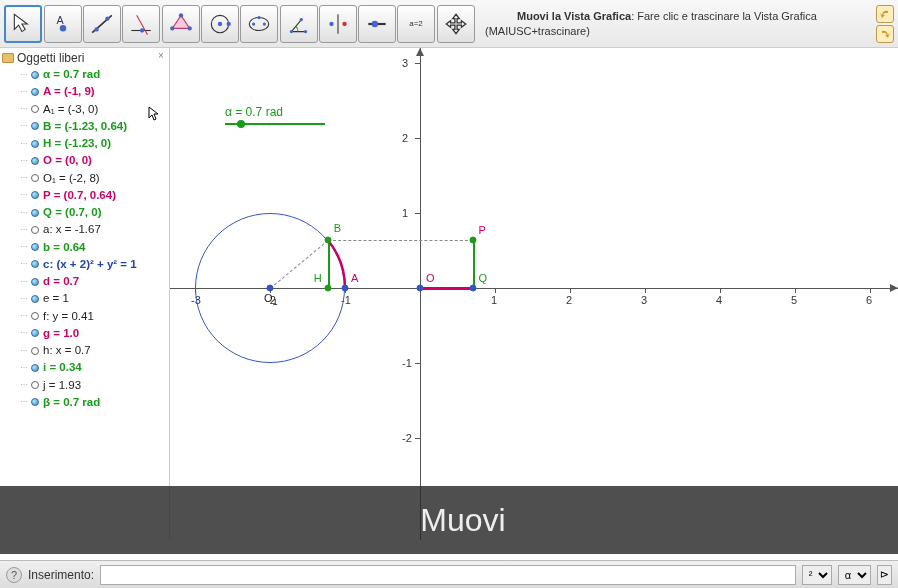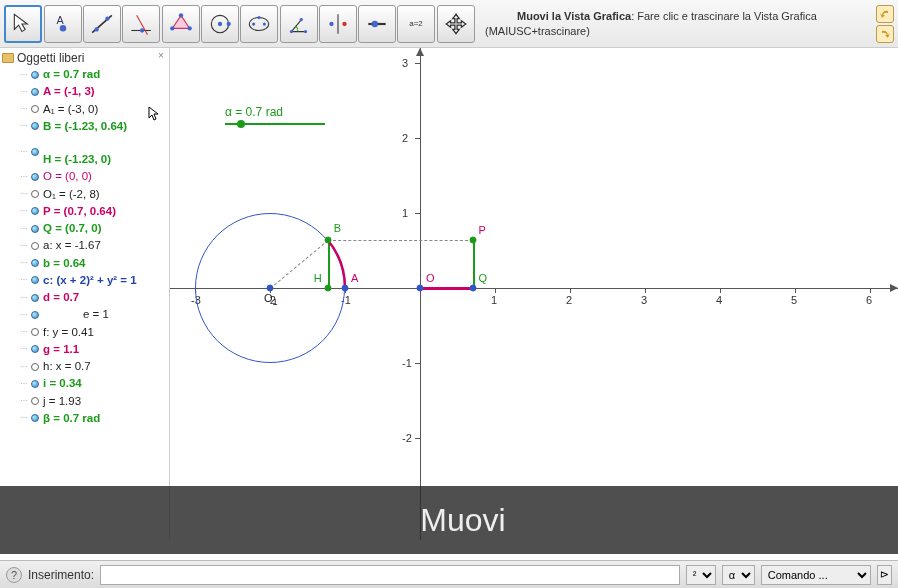--- a/index.html
+++ b/index.html
@@ -172,41 +172,41 @@
         <div class="tree-item">
           <span class="tree-dots">⋯</span>
           <span class="bullet filled"></span>
           <span style="color: rgb(26, 156, 26); font-weight: bold;">α = 0.7 rad</span>
         </div>
       </div>
     <div id="dep-list">
         <div class="tree-item">
           <span class="tree-dots">⋯</span>
           <span class="bullet filled"></span>
-          <span style="color: rgb(204, 0, 102); font-weight: bold;">A = (-1, 3)</span>
+          <span style="color: rgb(204, 0, 102); font-weight: bold;">A = (-1, 9)</span>
         </div>
         <div class="tree-item">
           <span class="tree-dots">⋯</span>
           <span class="bullet empty"></span>
           <span style="color: rgb(34, 34, 34);">A₁ = (-3, 0)</span>
         </div>
         <div class="tree-item">
           <span class="tree-dots">⋯</span>
           <span class="bullet filled"></span>
           <span style="color: rgb(26, 156, 26); font-weight: bold;">B = (-1.23, 0.64)</span>
         </div>
         <div class="tree-item">
           <span class="tree-dots">⋯</span>
           <span class="bullet filled"></span>
-          <span style="color: rgb(26, 156, 26); font-weight: bold; margin-top: 16px;">H = (-1.23, 0)</span>
-        </div>
-        <div class="tree-item">
-          <span class="tree-dots">⋯</span>
-          <span class="bullet filled"></span>
-          <span style="color: rgb(204, 0, 102); font-weight: normal;">O = (0, 0)</span>
+          <span style="color: rgb(26, 156, 26); font-weight: bold;">H = (-1.23, 0)</span>
+        </div>
+        <div class="tree-item">
+          <span class="tree-dots">⋯</span>
+          <span class="bullet filled"></span>
+          <span style="color: rgb(204, 0, 102); font-weight: bold;">O = (0, 0)</span>
         </div>
         <div class="tree-item">
           <span class="tree-dots">⋯</span>
           <span class="bullet empty"></span>
           <span style="color: rgb(34, 34, 34);">O₁ = (-2, 8)</span>
         </div>
         <div class="tree-item">
           <span class="tree-dots">⋯</span>
           <span class="bullet filled"></span>
           <span style="color: rgb(204, 0, 102); font-weight: bold;">P = (0.7, 0.64)</span>
@@ -232,31 +232,31 @@
           <span style="color: rgb(34, 68, 170); font-weight: bold;">c: (x + 2)² + y² = 1</span>
         </div>
         <div class="tree-item">
           <span class="tree-dots">⋯</span>
           <span class="bullet filled"></span>
           <span style="color: rgb(204, 0, 102); font-weight: bold;">d = 0.7</span>
         </div>
         <div class="tree-item">
           <span class="tree-dots">⋯</span>
           <span class="bullet filled"></span>
-          <span style="color: rgb(34, 34, 34); margin-left: 40px;">e = 1</span>
+          <span style="color: rgb(34, 34, 34);">e = 1</span>
         </div>
         <div class="tree-item">
           <span class="tree-dots">⋯</span>
           <span class="bullet empty"></span>
           <span style="color: rgb(34, 34, 34);">f: y = 0.41</span>
         </div>
         <div class="tree-item">
           <span class="tree-dots">⋯</span>
           <span class="bullet filled"></span>
-          <span style="color: rgb(204, 0, 102); font-weight: bold;">g = 1.1</span>
+          <span style="color: rgb(204, 0, 102); font-weight: bold;">g = 1.0</span>
         </div>
         <div class="tree-item">
           <span class="tree-dots">⋯</span>
           <span class="bullet empty"></span>
           <span style="color: rgb(34, 34, 34);">h: x = 0.7</span>
         </div>
         <div class="tree-item">
           <span class="tree-dots">⋯</span>
           <span class="bullet filled"></span>
           <span style="color: rgb(26, 156, 26); font-weight: bold;">i = 0.34</span>
@@ -347,15 +347,14 @@
 <div class="overlay">
   <span class="white">Muovi</span>
 </div>
 
 <div class="bottombar">
   <div class="help-icon">?</div>
   <span class="input-label">Inserimento:</span>
   <input class="input-field" style="">
   <select class="small-select"><option>²</option></select>
   <select class="small-select"><option>α</option></select>
-  <select class="small-select" style="width:110px"><option>Comando ...</option></select>
   <button class="small-select">⊳</button>
 </div>
 
 </body></html>

